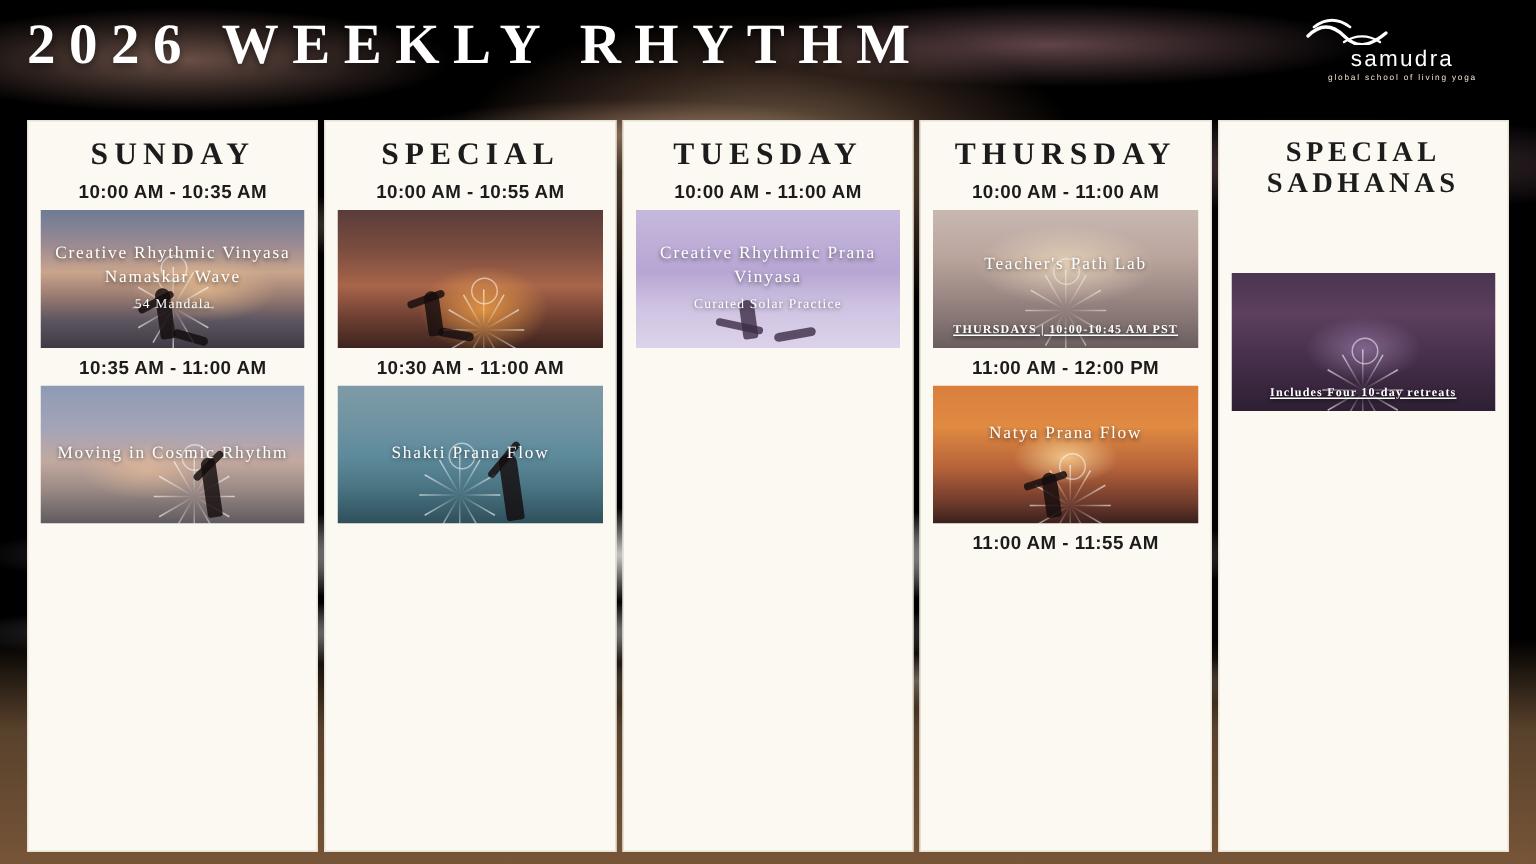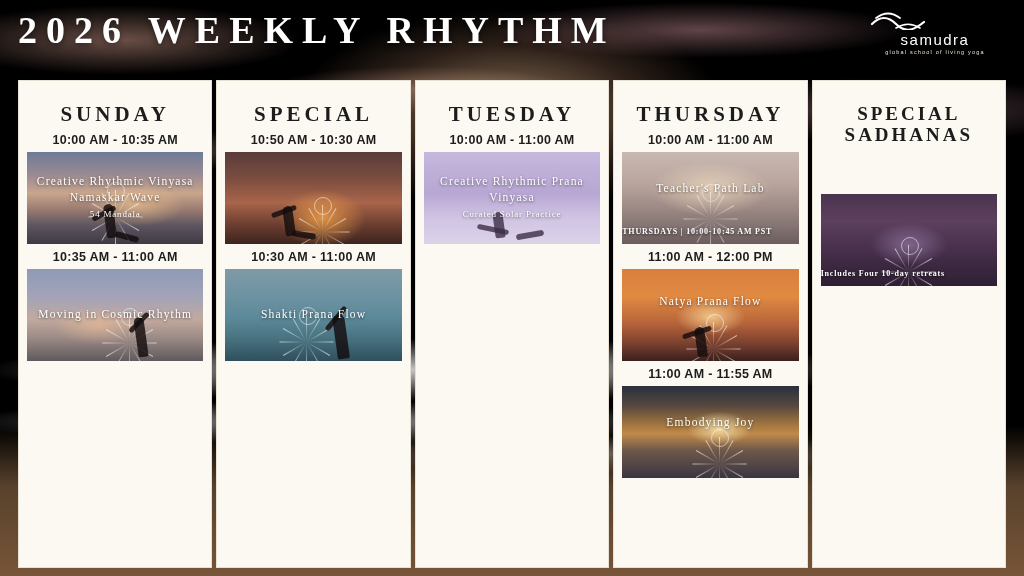--- a/index.html
+++ b/index.html
@@ -133,21 +133,21 @@
   }
   .col.special { background: #fbf9f2; }
   .col-title {
     font-family: "Liberation Serif", serif;
     font-weight: bold;
     font-size: 21px;
     letter-spacing: 4px;
     color: #1c1c1c;
     text-align: center;
     line-height: 1.12;
-    margin-top: 16px;
+    margin-top: 4px;
     white-space: nowrap;
   }
   .col-title.two-line { white-space: normal; font-size: 19px; letter-spacing: 3px; }
   .time {
     font-family: "Liberation Sans", sans-serif;
     font-weight: bold;
     font-size: 12.5px;
     color: #1c1c1c;
     letter-spacing: 0.3px;
     margin: 6px 0 5px;
@@ -185,22 +185,23 @@
   }
   .card-foot {
     position: absolute;
     left: 0; right: 0;
     bottom: 8px;
     z-index: 3;
     color: #fff;
     font-family: "Liberation Serif", serif;
     font-size: 7.5px;
     letter-spacing: 0.8px;
-    text-align: left;
+    text-align: center;
     text-shadow: 0 1px 3px rgba(0,0,0,0.7);
+    text-decoration: underline;
   }
   .card-foot.bold { font-weight: bold; font-size: 8px; }
 
   
   .bgA { 
     position:absolute; inset:0; z-index:1;
     background:
       radial-gradient(ellipse 70px 30px at 62% 58%, rgba(255,210,150,0.55), rgba(255,210,150,0) 70%),
       linear-gradient(to bottom, #6e7b96 0%, #9a8a92 25%, #c9a58c 45%, #9b7c72 62%, #5d5560 80%, #3e3a44 100%);
   }
@@ -374,21 +375,21 @@
         <div class="figure fig-body" style="left:62%;bottom:4px;height:40px"></div>
         <div class="figure fig-arm" style="left:56%;bottom:36px;transform:rotate(-45deg)"></div>
         <div class="card-text">
           <span>Moving in Cosmic Rhythm</span>
         </div>
       </div>
     </div>
 
     <div class="col">
       <div class="col-title">SPECIAL</div>
-      <div class="time">10:50 AM - 10:30 AM</div>
+      <div class="time">10:00 AM - 10:55 AM</div>
       <div class="card">
         <div class="bgB"></div>
         <div class="mandala" style="left:55%;top:58%">
           <span class="ring"></span>
           <i style="transform:rotate(0deg)"></i>
             <i style="transform:rotate(30deg)"></i>
             <i style="transform:rotate(60deg)"></i>
           <i style="transform:rotate(90deg)"></i>
             <i style="transform:rotate(120deg)"></i>
             <i style="transform:rotate(150deg)"></i>
@@ -490,41 +491,20 @@
             <i style="transform:rotate(330deg)"></i>
         </div>
         <div class="figure fig-body" style="left:42%;bottom:4px;height:30px"></div>
         <div class="figure fig-arm" style="left:34%;bottom:26px;width:30px;transform:rotate(-18deg)"></div>
         <div class="card-text" style="margin-bottom:26px">
           <span>Natya Prana Flow</span>
         </div>
       </div>
 
       <div class="time mt">11:00 AM - 11:55 AM</div>
-      <div class="card">
-        <div class="bgI"></div>
-        <div class="mandala" style="left:55%;top:56%">
-          <span class="ring"></span>
-          <i style="transform:rotate(0deg)"></i>
-            <i style="transform:rotate(30deg)"></i>
-            <i style="transform:rotate(60deg)"></i>
-          <i style="transform:rotate(90deg)"></i>
-            <i style="transform:rotate(120deg)"></i>
-            <i style="transform:rotate(150deg)"></i>
-          <i style="transform:rotate(180deg)"></i>
-            <i style="transform:rotate(210deg)"></i>
-            <i style="transform:rotate(240deg)"></i>
-          <i style="transform:rotate(270deg)"></i>
-            <i style="transform:rotate(300deg)"></i>
-            <i style="transform:rotate(330deg)"></i>
-        </div>
-        <div class="card-text" style="margin-bottom:18px">
-          <span>Embodying Joy</span>
-        </div>
-      </div>
     </div>
 
     <div class="col special">
       <div class="col-title two-line">SPECIAL SADHANAS</div>
 
       <div class="card" style="margin-top:48px">
         <div class="bgJ"></div>
         <div class="mandala" style="left:50%;top:56%">
           <span class="ring"></span>
           <i style="transform:rotate(0deg)"></i>

